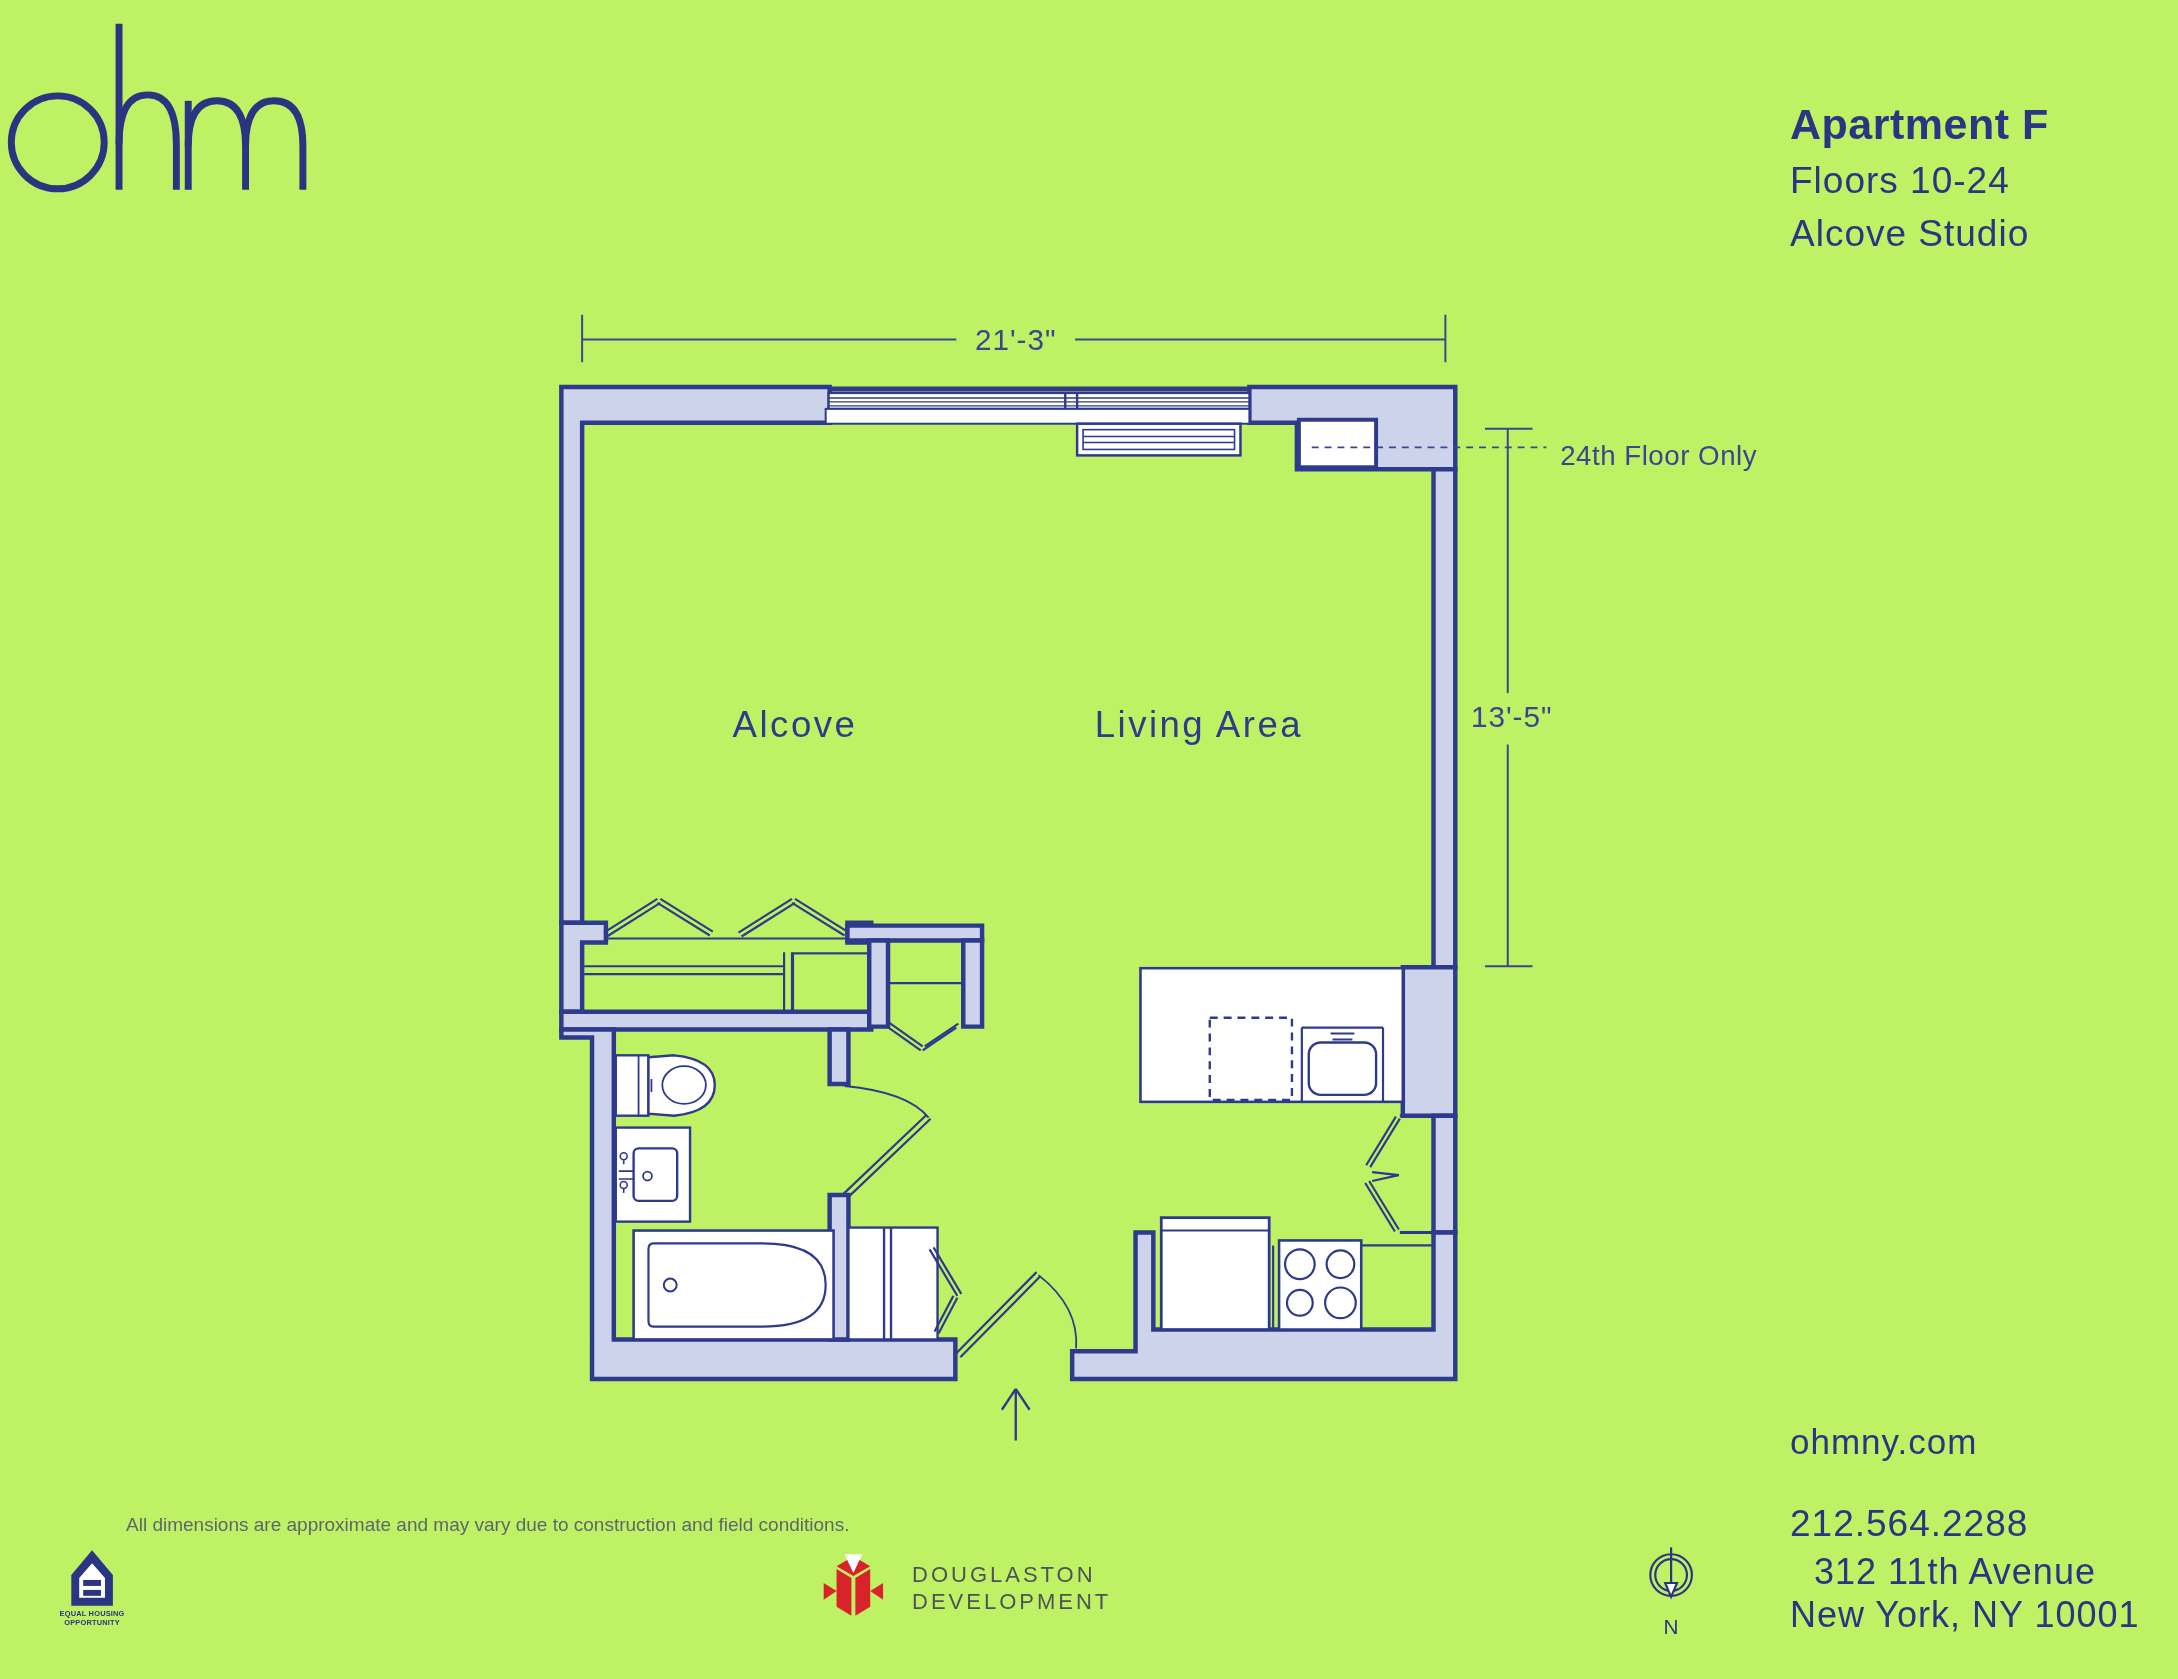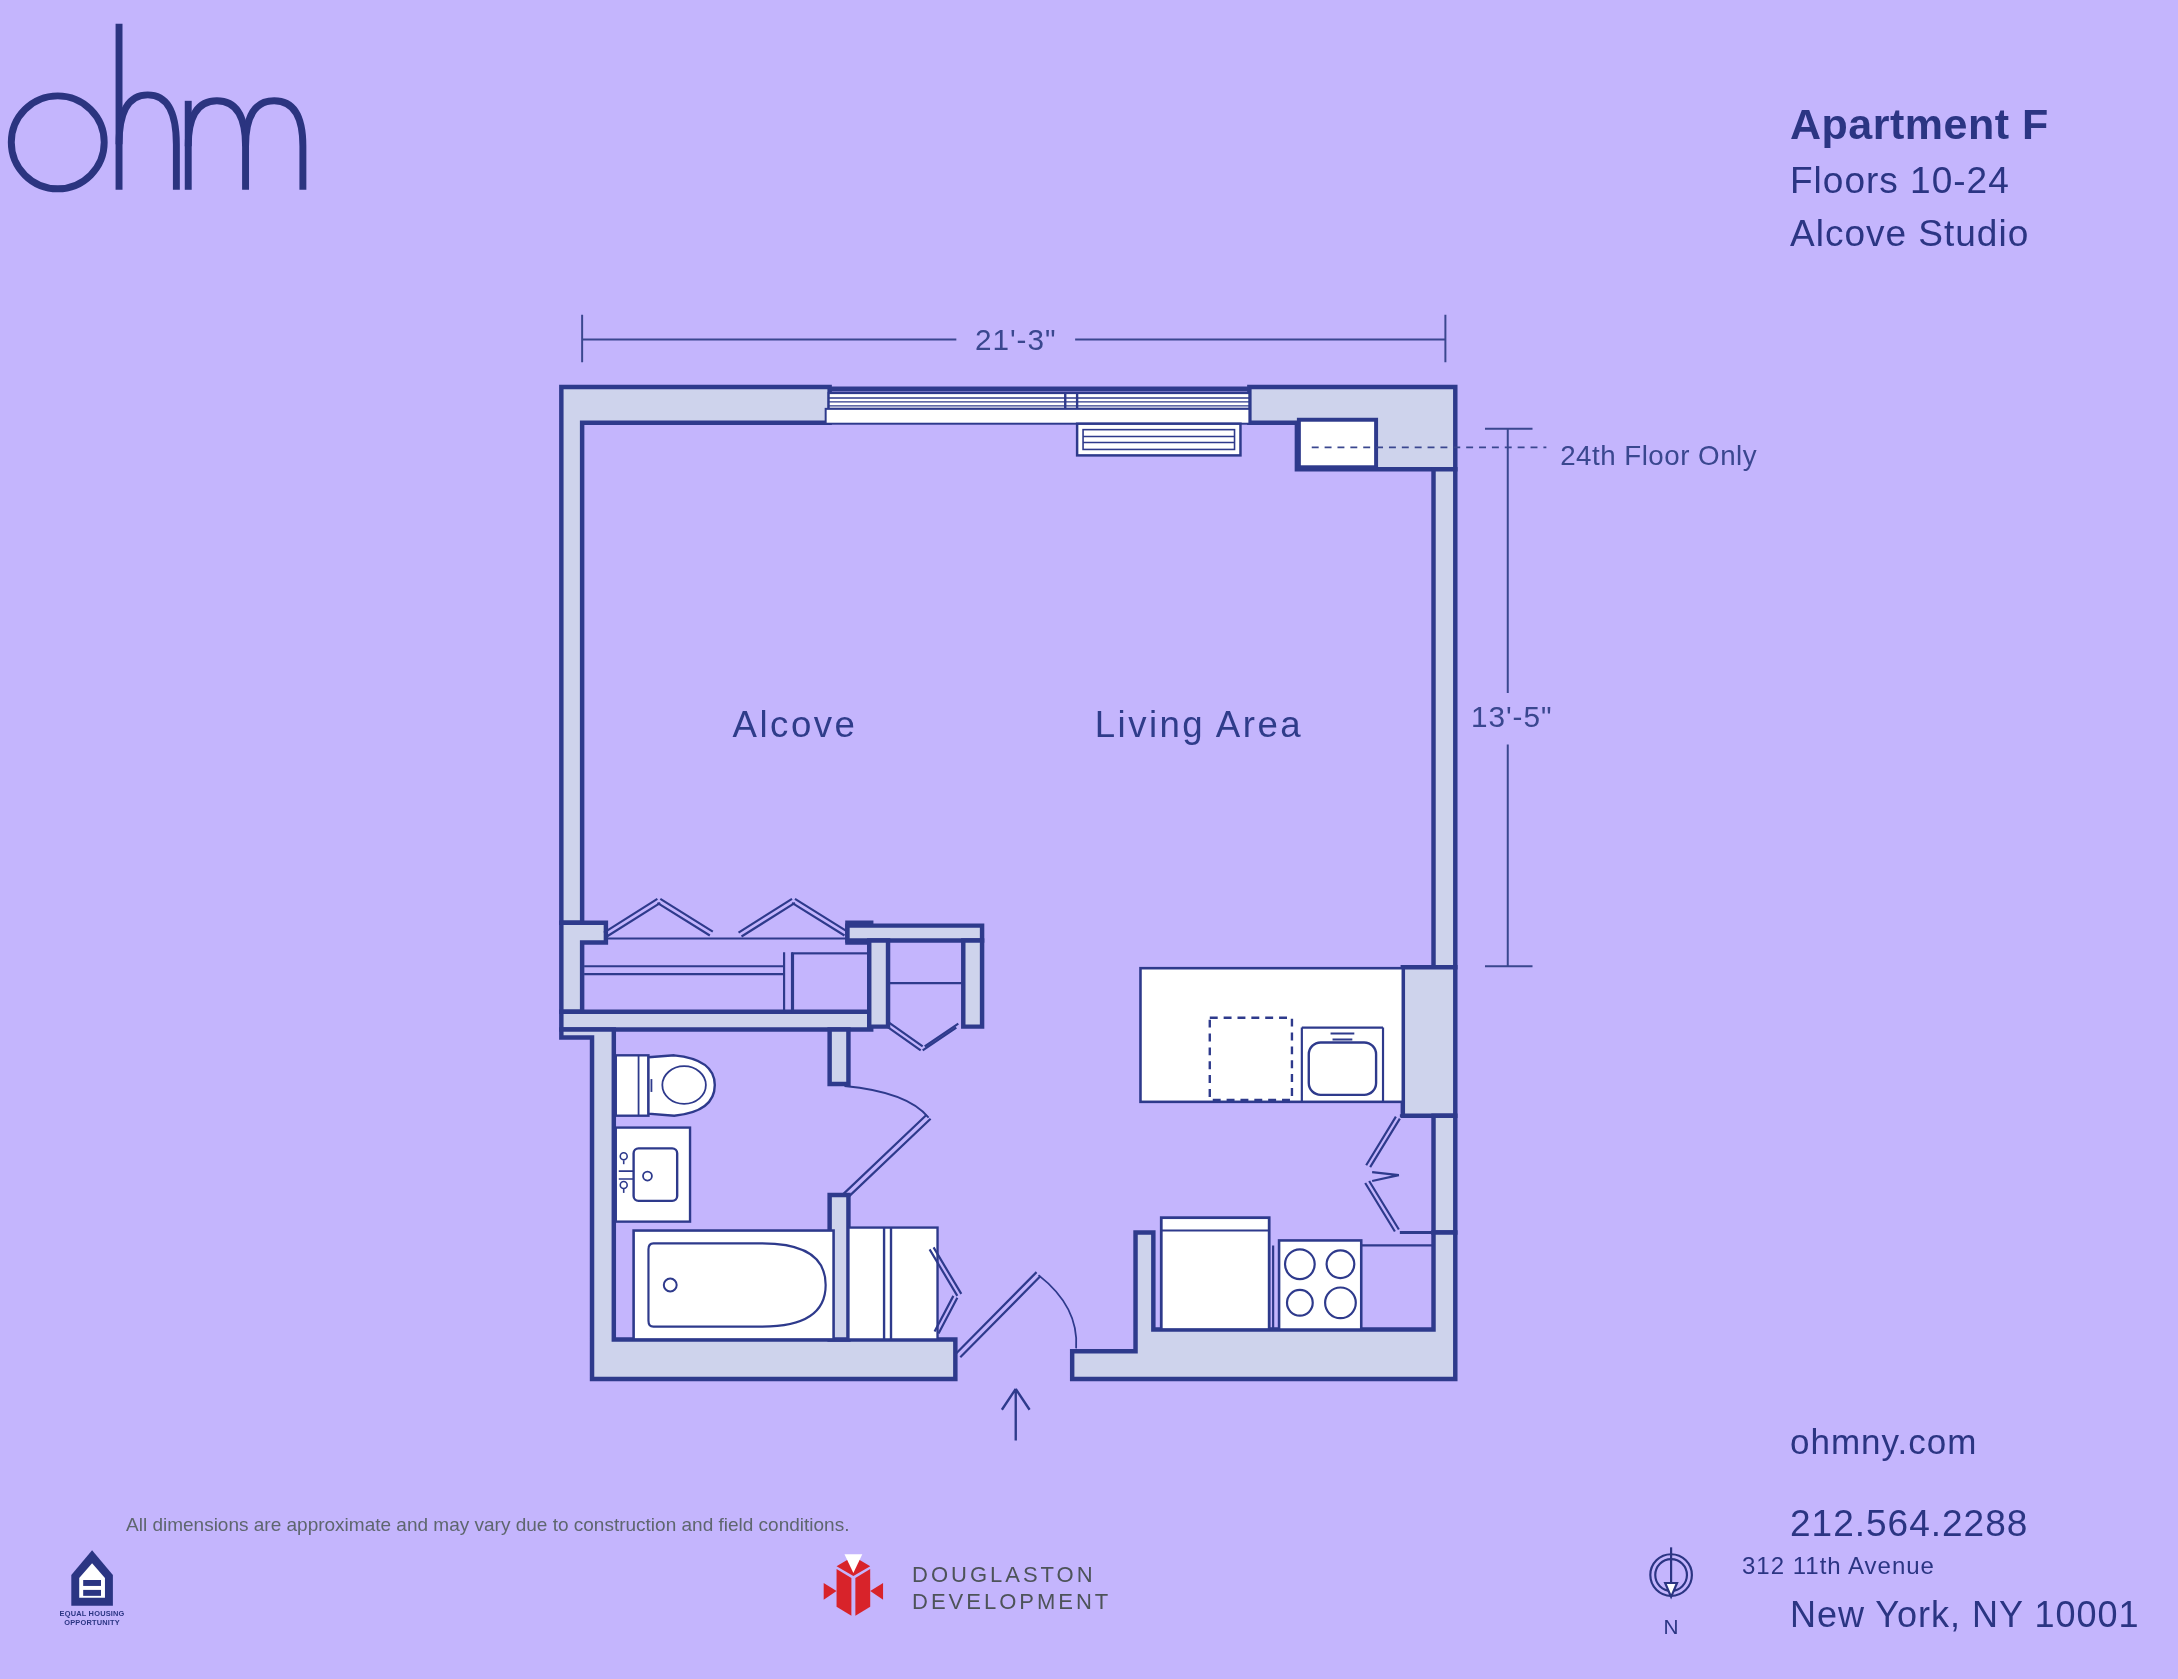--- a/index.html
+++ b/index.html
@@ -1,27 +1,27 @@
 <!DOCTYPE html>
 <html><head>
 <meta charset="utf-8">
 <style>
   html,body{margin:0;padding:0;background:#fff;}
-  #stage{position:relative;width:2178px;height:1679px;background:#c4b5fd;overflow:hidden;
+  #stage{position:relative;width:2178px;height:1679px;background:#bef264;overflow:hidden;
          font-family:"Liberation Sans",sans-serif;}
   .abs{position:absolute;}
   
   #title-block{left:1790px;top:103px;line-height:1;}
   #apt-name{font-size:43px;font-weight:700;letter-spacing:0.5px;color:#2b3583;}
   .title-sub{font-size:37px;font-weight:400;letter-spacing:1px;color:#2b3583;margin-top:16px;}
   
   .contact-line{font-size:35px;font-weight:300;letter-spacing:1px;color:#2b3583;line-height:1;}
   #website{left:1790px;top:1424px;}
   #phone{left:1790px;top:1505px;font-size:37px;}
-  #addr1{left:1742px;top:1554px;font-size:24px;}
+  #addr1{left:1814px;top:1554px;font-size:36px;}
   #addr2{left:1790px;top:1597px;font-size:36px;}
   
   #disclaimer{left:126px;top:1513px;font-size:19px;line-height:24px;color:#5e666e;font-weight:400;}
   
   #dev-text{left:912px;top:1561px;font-size:22px;font-weight:400;letter-spacing:3px;
             color:#4d5359;line-height:27px;}
   svg text{font-family:"Liberation Sans",sans-serif;}
   .room-label{font-size:37px;font-weight:300;letter-spacing:2.5px;fill:#2f3c8a;}
   .dim-label{font-size:30px;font-weight:300;letter-spacing:1px;fill:#3a478f;}
   .note-label{font-size:28px;font-weight:300;letter-spacing:.5px;fill:#3a478f;}

